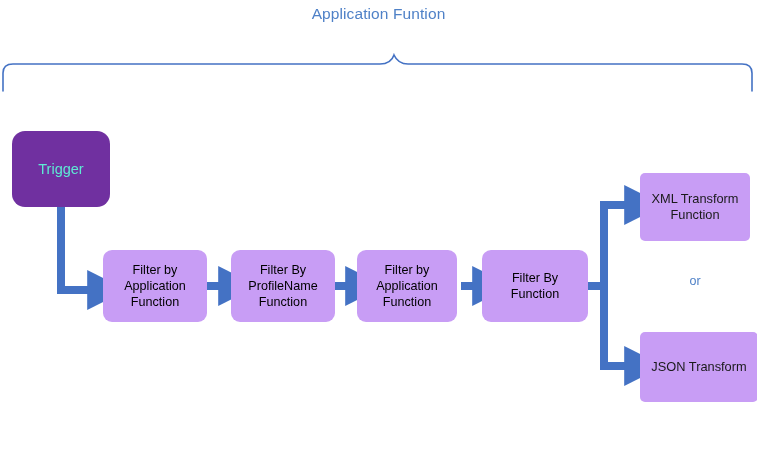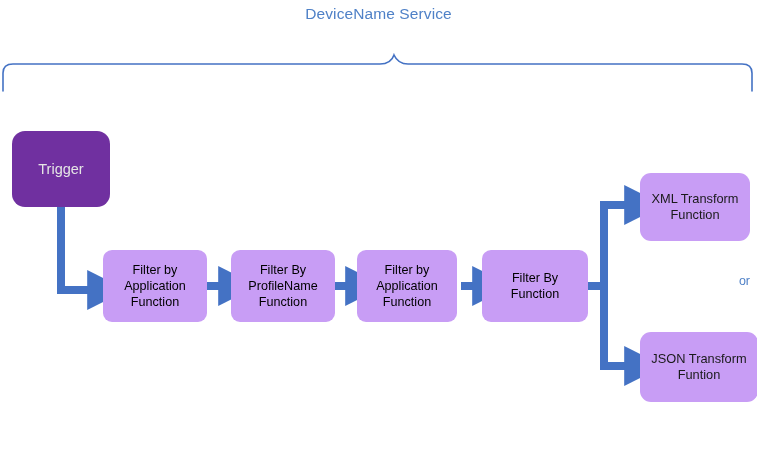--- a/index.html
+++ b/index.html
@@ -36,58 +36,58 @@
     position: absolute;
     box-sizing: border-box;
     display: flex;
     align-items: center;
     justify-content: center;
     text-align: center;
     line-height: 1.28;
   }
   .node-trigger {
     background: #7030a0;
-    color: #e5e5e5;
+    color: #5eead4;
     border-radius: 13px;
     font-size: 14.5px;
   }
   .node-fn {
     background: #c89df5;
     color: #000000;
     border-radius: 9px;
     font-size: 12.6px;
   }
   .node-transform {
     background: #c89df5;
     color: #1a1a1a;
-    border-radius: 11px;
+    border-radius: 5px;
     font-size: 12.8px;
   }
   .or-label {
     position: absolute;
     color: #4f81c7;
     font-size: 12.5px;
-    text-align: right;
+    text-align: center;
   }
   .conn {
     position: absolute;
     left: 0;
     top: 0;
     width: 757px;
     height: 449px;
     pointer-events: none;
   }
   .node span { display: block; }
 </style>
 </head>
 <body>
 
 <div id="canvas">
 
-  <div class="title">DeviceName Service</div>
+  <div class="title">Application Funtion</div>
 
   <svg class="brace-svg" width="757" height="50" aria-hidden="true">
     <path d="M 3 43 L 3 25 Q 3 16 13 16 L 380 16 Q 391 16 394 7 Q 398 16 408 16 L 742 16 Q 752 16 752 25 L 752 43" fill="none" stroke="#4472c4" stroke-width="1.6" stroke-linecap="round"></path>
   </svg>
 
   <svg class="conn" aria-hidden="true">
     <defs>
       <marker id="ah" markerWidth="5" markerHeight="5" refX="0.6" refY="2.5" orient="auto">
         <path d="M 0 0 L 5 2.5 L 0 5 z" fill="#4472c4"></path>
       </marker>
@@ -141,19 +141,18 @@
   <div class="node node-transform" style="left:640px; top:173px; width:110px; height:68px;">
     <div>
       <span>XML Transform</span>
       <span>Function</span>
     </div>
   </div>
 
   <div class="node node-transform" style="left:640px; top:332px; width:118px; height:70px;">
     <div>
       <span>JSON Transform</span>
-      <span>Funtion</span>
     </div>
   </div>
 
   <div class="or-label" style="left:640px; top:274px; width:110px;">or</div>
 
 </div>
 
 </body></html>

